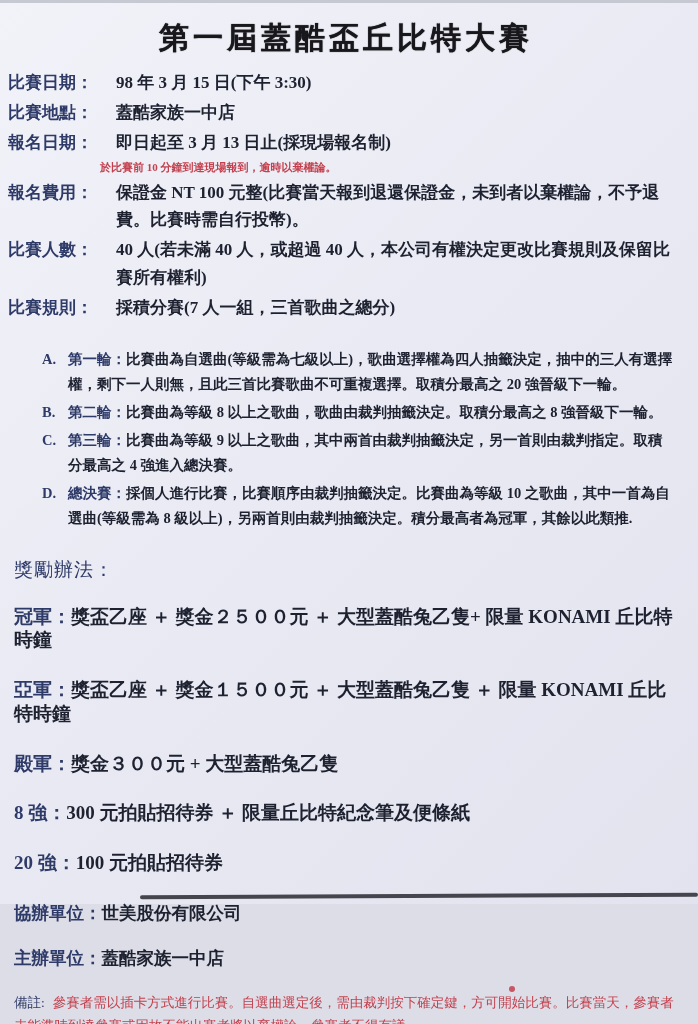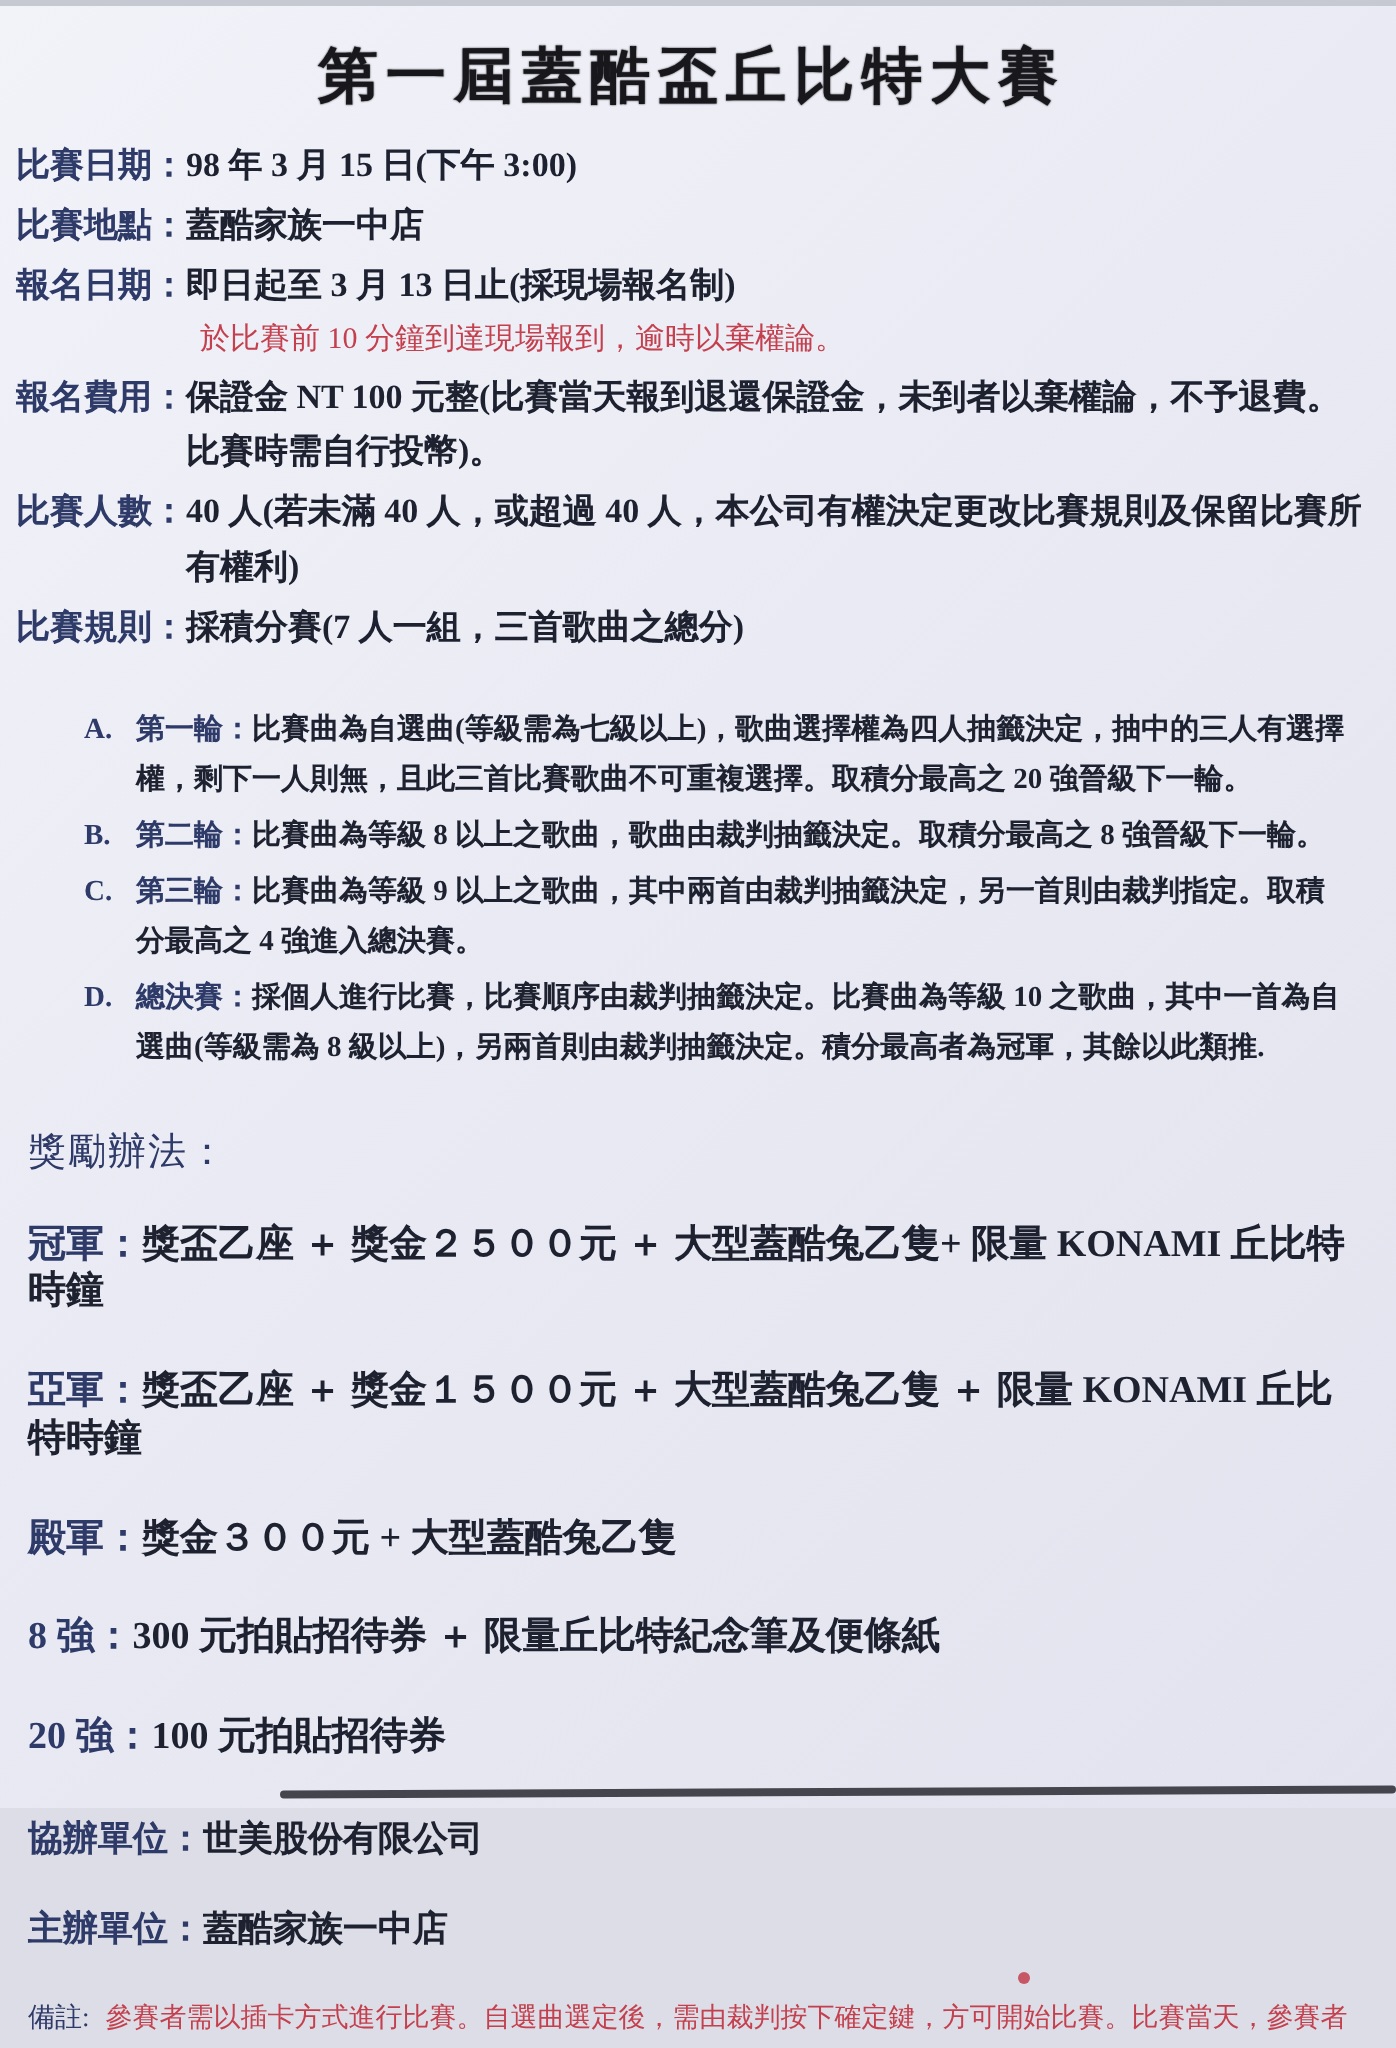--- a/index.html
+++ b/index.html
@@ -19,26 +19,26 @@
   .red-speck{position:absolute;left:509px;top:986px;width:6px;height:6px;border-radius:50%;background:var(--accent-red,#c4404e);opacity:.85;}
 
   .title{
     margin:8px 0 10px 0;text-align:center;
     font-family:"DejaVu Sans","Liberation Sans",sans-serif;
     font-weight:900;font-size:30px;letter-spacing:4px;color:#17171c;
     text-shadow:0 0 1px #17171c;
   }
 
   .info{font-size:17px;font-weight:700;line-height:1.6;}
-  .info-row{display:flex;align-items:flex-start;margin-bottom:3px;}
+  .info-row{display:flex;align-items:flex-start;margin-bottom:3px;gap:23px;}
   .info-row .label{flex:0 0 auto;color:var(--label-navy,#2e3a68);white-space:nowrap;}
   .info-row .value{flex:1 1 auto;color:var(--ink,#1d2130);}
   .red-note{
     margin:-1px 0 4px 92px;color:var(--accent-red,#c4404e);
-    font-size:15px;font-weight:400;line-height:1.5;
+    font-size:11px;font-weight:700;line-height:1.5;
   }
 
   .rules{margin:26px 10px 0 34px;font-size:14.5px;font-weight:700;line-height:1.72;}
   .rule{display:flex;margin-bottom:3px;}
   .rule .letter{flex:0 0 26px;color:var(--label-navy,#2e3a68);font-family:"Liberation Serif",serif;font-weight:700;}
   .rule .head{color:var(--label-navy,#2e3a68);}
   .rule .body{color:var(--ink,#1d2130);}
   .rule .text-wrap{flex:1 1 auto;}
 
   .awards-heading{
@@ -65,21 +65,21 @@
 <body>
 
 <div class="page">
   <div class="scan-edge-top"></div>
 
   <h1 class="title">第一屆蓋酷盃丘比特大賽</h1>
 
   <div class="info">
     <div class="info-row">
       <span class="label">比賽日期：</span>
-      <span class="value">98 年 3 月 15 日(下午 3:00)</span>
+      <span class="value">98 年 3 月 15 日(下午 3:30)</span>
     </div>
     <div class="info-row">
       <span class="label">比賽地點：</span>
       <span class="value">蓋酷家族一中店</span>
     </div>
     <div class="info-row">
       <span class="label">報名日期：</span>
       <span class="value">即日起至 3 月 13 日止(採現場報名制)</span>
     </div>
     <div class="red-note">於比賽前 10 分鐘到達現場報到，逾時以棄權論。</div>

